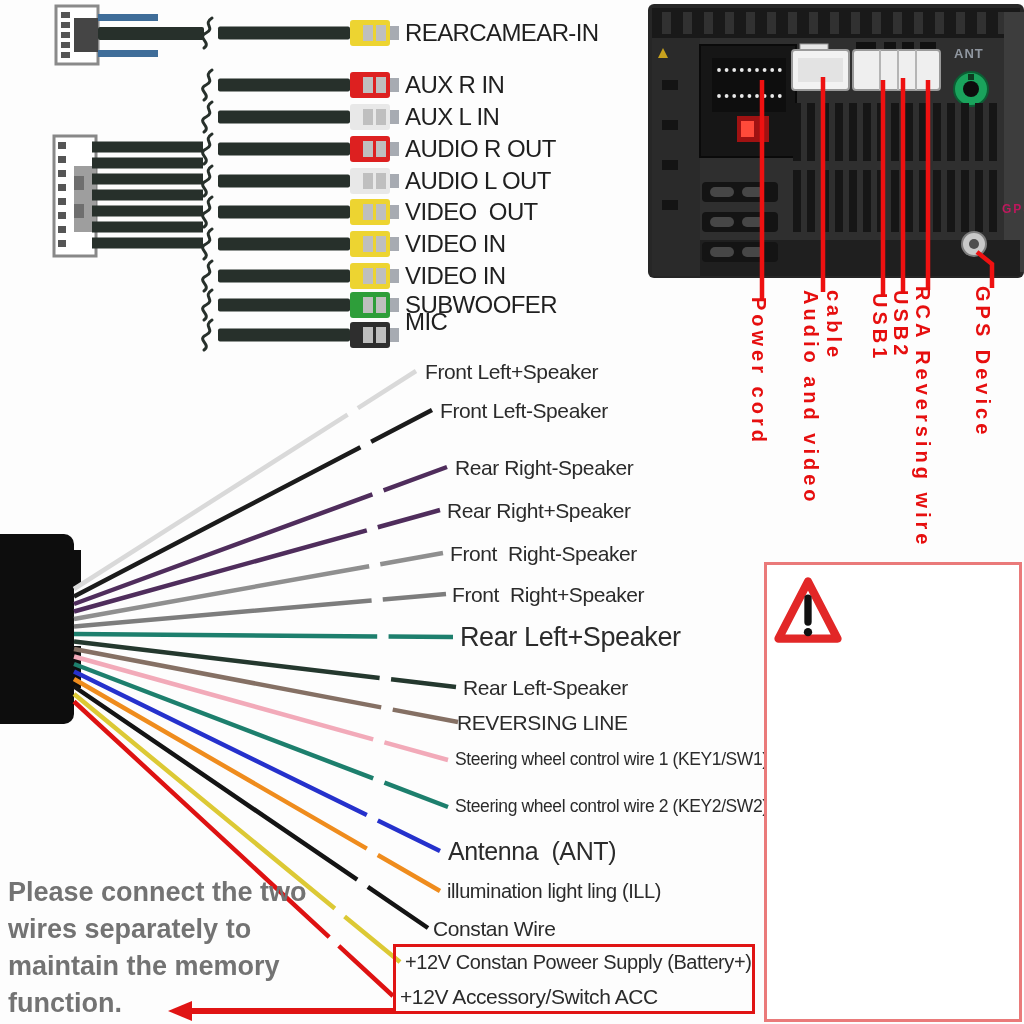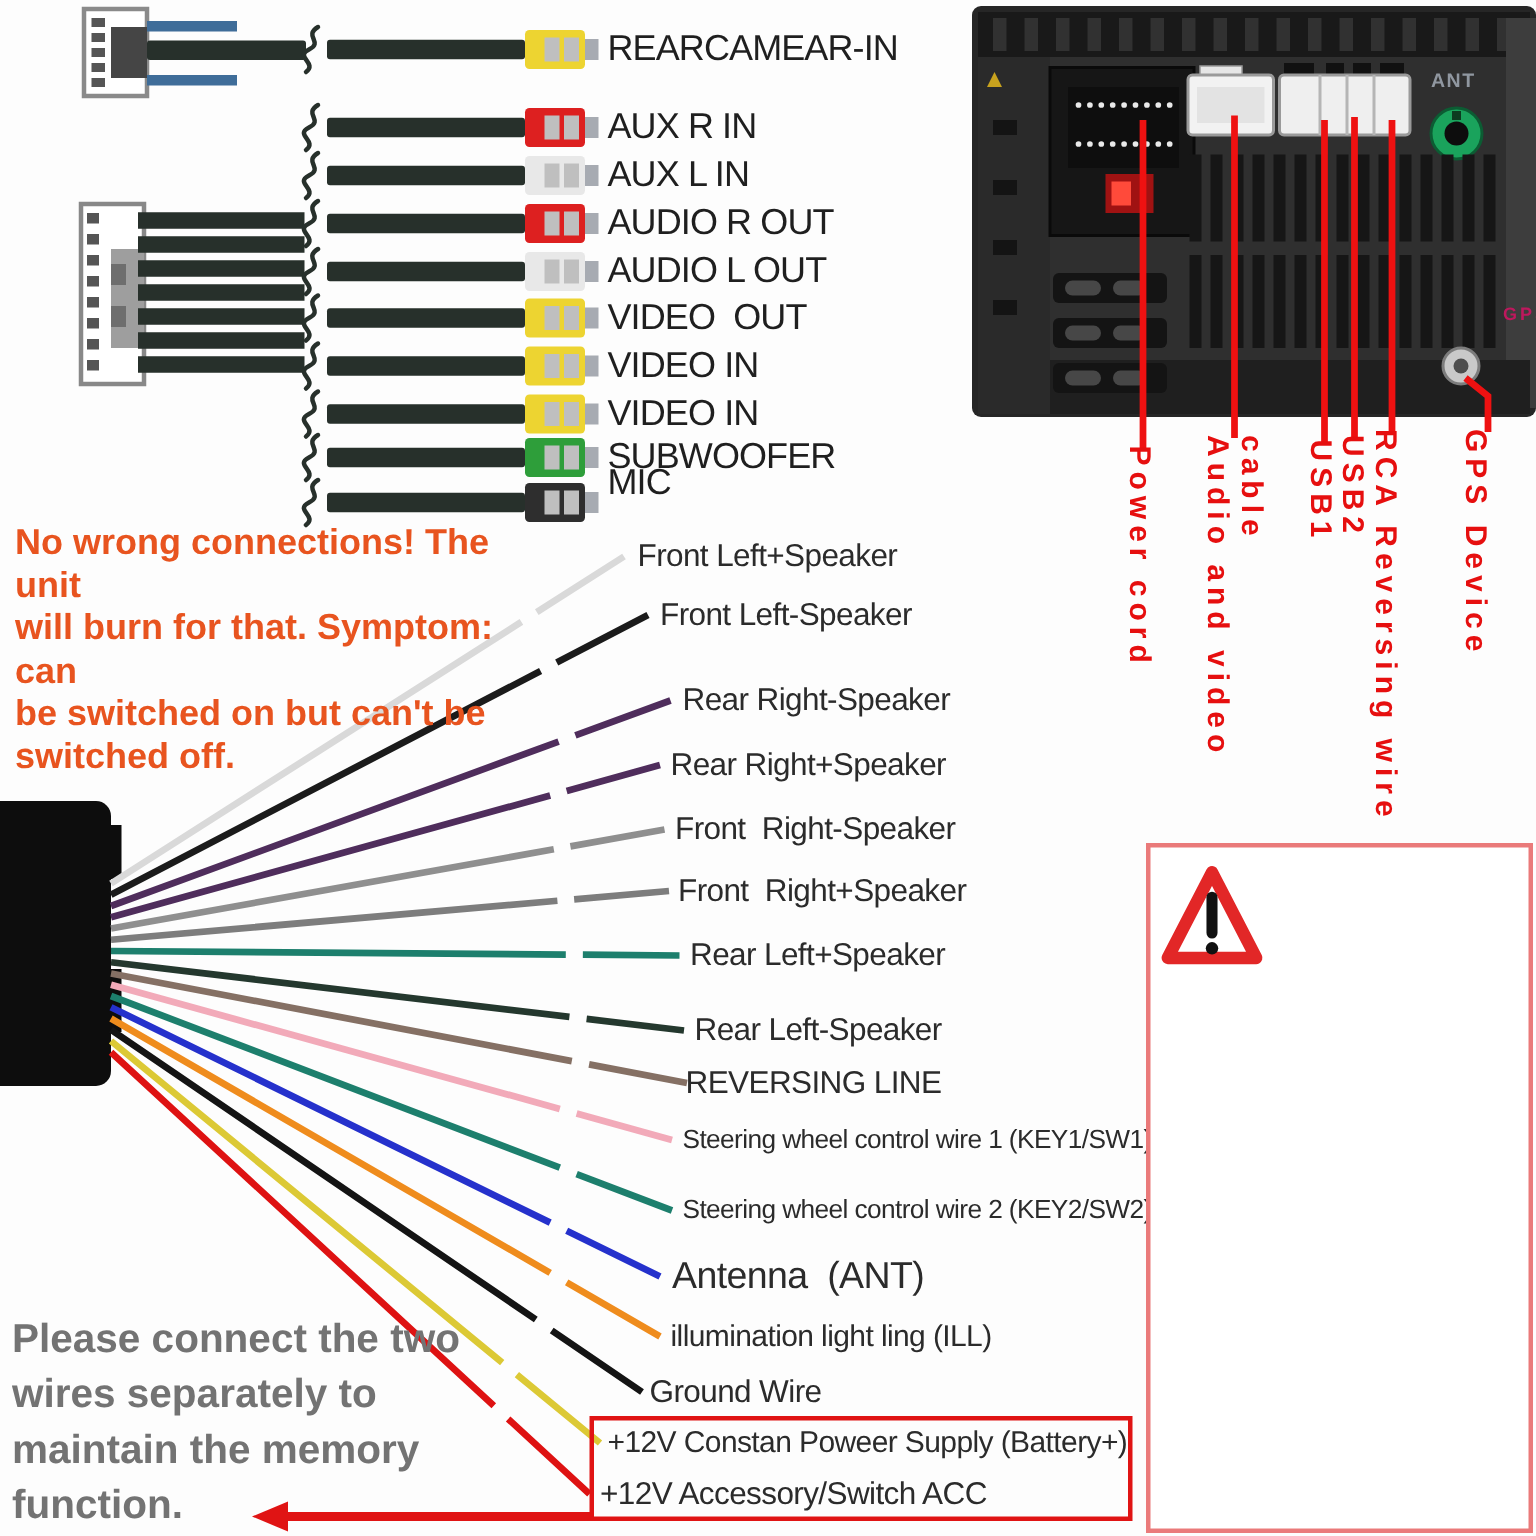--- a/index.html
+++ b/index.html
@@ -335,46 +335,42 @@
         <div class="abs rca-label" style="left:405px; top:244px;">VIDEO IN</div>
         <div class="abs rca-label" style="left:405px; top:276px;">VIDEO IN</div>
         <div class="abs rca-label" style="left:405px; top:305px;">SUBWOOFER</div>
         <div class="abs rca-label" style="left:405px; top:322px;">MIC</div>
         <div class="abs wire-label" style="left:425px; top:371px;font-size:21px;">Front Left+Speaker</div>
         <div class="abs wire-label" style="left:440px; top:410px;font-size:21px;">Front Left-Speaker</div>
         <div class="abs wire-label" style="left:455px; top:467px;font-size:21px;">Rear Right-Speaker</div>
         <div class="abs wire-label" style="left:447px; top:510px;font-size:21px;">Rear Right+Speaker</div>
         <div class="abs wire-label" style="left:450px; top:553px;font-size:21px;">Front  Right-Speaker</div>
         <div class="abs wire-label" style="left:452px; top:594px;font-size:21px;">Front  Right+Speaker</div>
-        <div class="abs wire-label" style="left:460px; top:637px;font-size:21px;">Rear Left+Speaker</div>
+        <div class="abs wire-label" style="left:460px; top:637px;font-size:27px;">Rear Left+Speaker</div>
         <div class="abs wire-label" style="left:463px; top:687px;font-size:21px;">Rear Left-Speaker</div>
         <div class="abs wire-label" style="left:457px; top:722px;font-size:21px;">REVERSING LINE</div>
         <div class="abs wire-label" style="left:455px; top:760px;font-size:17.5px;">Steering wheel control wire 1 (KEY1/SW1)</div>
         <div class="abs wire-label" style="left:455px; top:807px;font-size:17.5px;">Steering wheel control wire 2 (KEY2/SW2)</div>
         <div class="abs wire-label" style="left:448px; top:851px;font-size:25px;">Antenna  (ANT)</div>
         <div class="abs wire-label" style="left:447px; top:891px;font-size:20px;">illumination light ling (ILL)</div>
-        <div class="abs wire-label" style="left:433px; top:928px;font-size:21px;">Ground Wire</div>
+        <div class="abs wire-label" style="left:433px; top:928px;font-size:21px;">Constan Wire</div>
         <div class="abs wire-label" style="left:405px; top:962px;font-size:20px;text-align:center;">+12V Constan Poweer Supply (Battery+)</div>
         <div class="abs wire-label" style="left:400px; top:996px;font-size:21px;">+12V Accessory/Switch ACC</div>
       </div>
 
     <div class="abs photo-label" style="left:954px; top:46px; font-size:13px; color:#9097a0; letter-spacing:1px;">ANT</div>
     <div class="abs photo-label" style="left:956px; top:202px; font-size:12px; color:#be185d; letter-spacing:2px;margin-left:46px;">GPS</div>
 
     <div class="abs vlabel" style="left:748px; top:297px; height:210px;">Power cord</div>
     <div class="abs vlabel-wrap" style="left:799px; top:290px; height:255px; width:52px;">Audio and video cable</div>
     <div class="abs vlabel" style="left:869px; top:293px; height:90px;">USB1</div>
     <div class="abs vlabel" style="left:890px; top:290px; height:90px;">USB2</div>
     <div class="abs vlabel" style="left:912px; top:286px; height:290px;">RCA Reversing wire</div>
     <div class="abs vlabel" style="left:972px; top:286px; height:190px;">GPS Device</div>
 
-    <div class="abs note note-burn">No wrong connections! The unit
-will burn for that. Symptom: can
-be switched on but can't be
-switched off.</div>
     <div class="abs note note-memory">Please connect the two
 wires separately to
 maintain the memory
 function.</div>
 
     <div class="abs redbox"></div>
 
     <div class="abs warnbox">
       <svg width="70" height="76" viewBox="0 0 76 80" style="position:absolute; left:6px; top:8px;">
         <path d="M38,8 L70,70 L6,70 Z" fill="#fff" stroke="#e22727" stroke-width="9" stroke-linejoin="round"></path>

